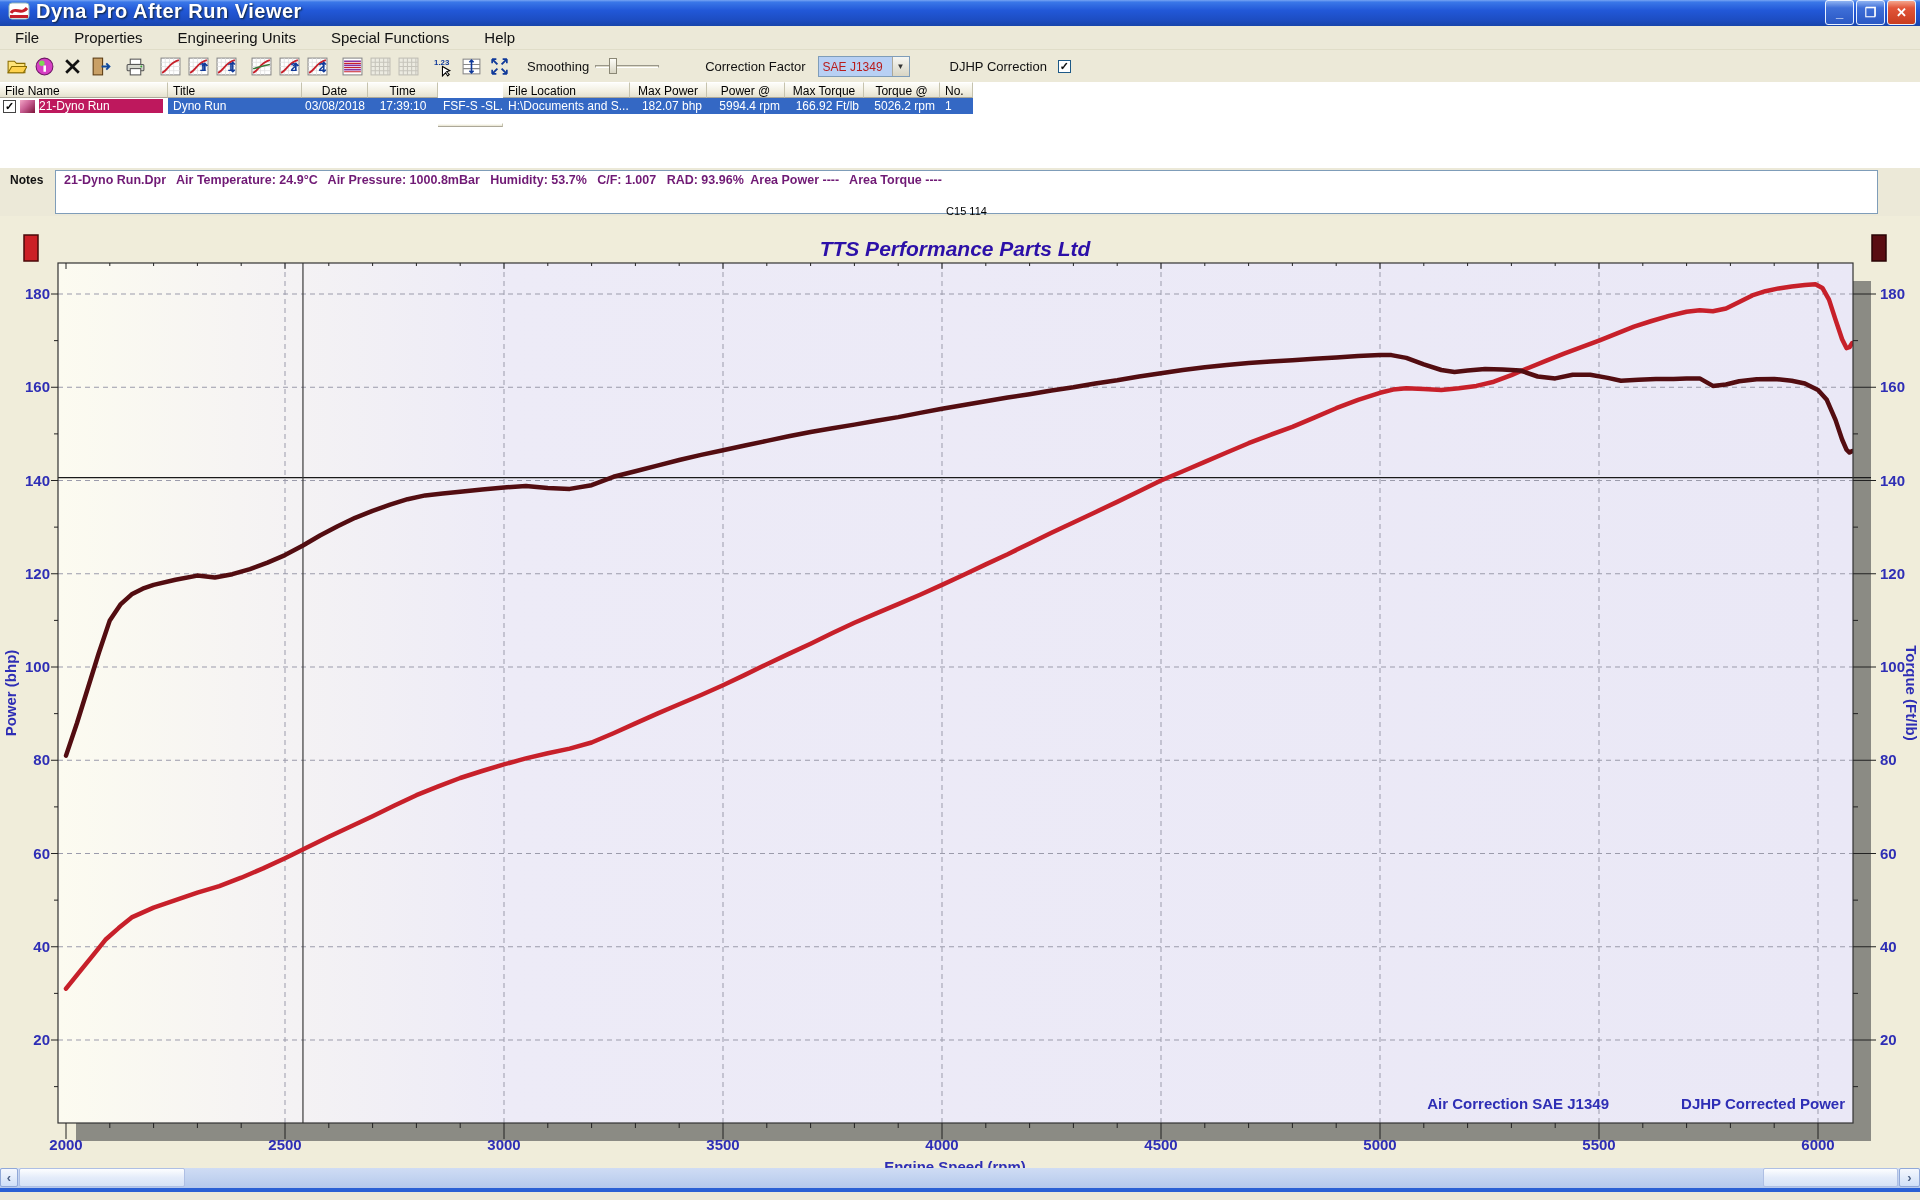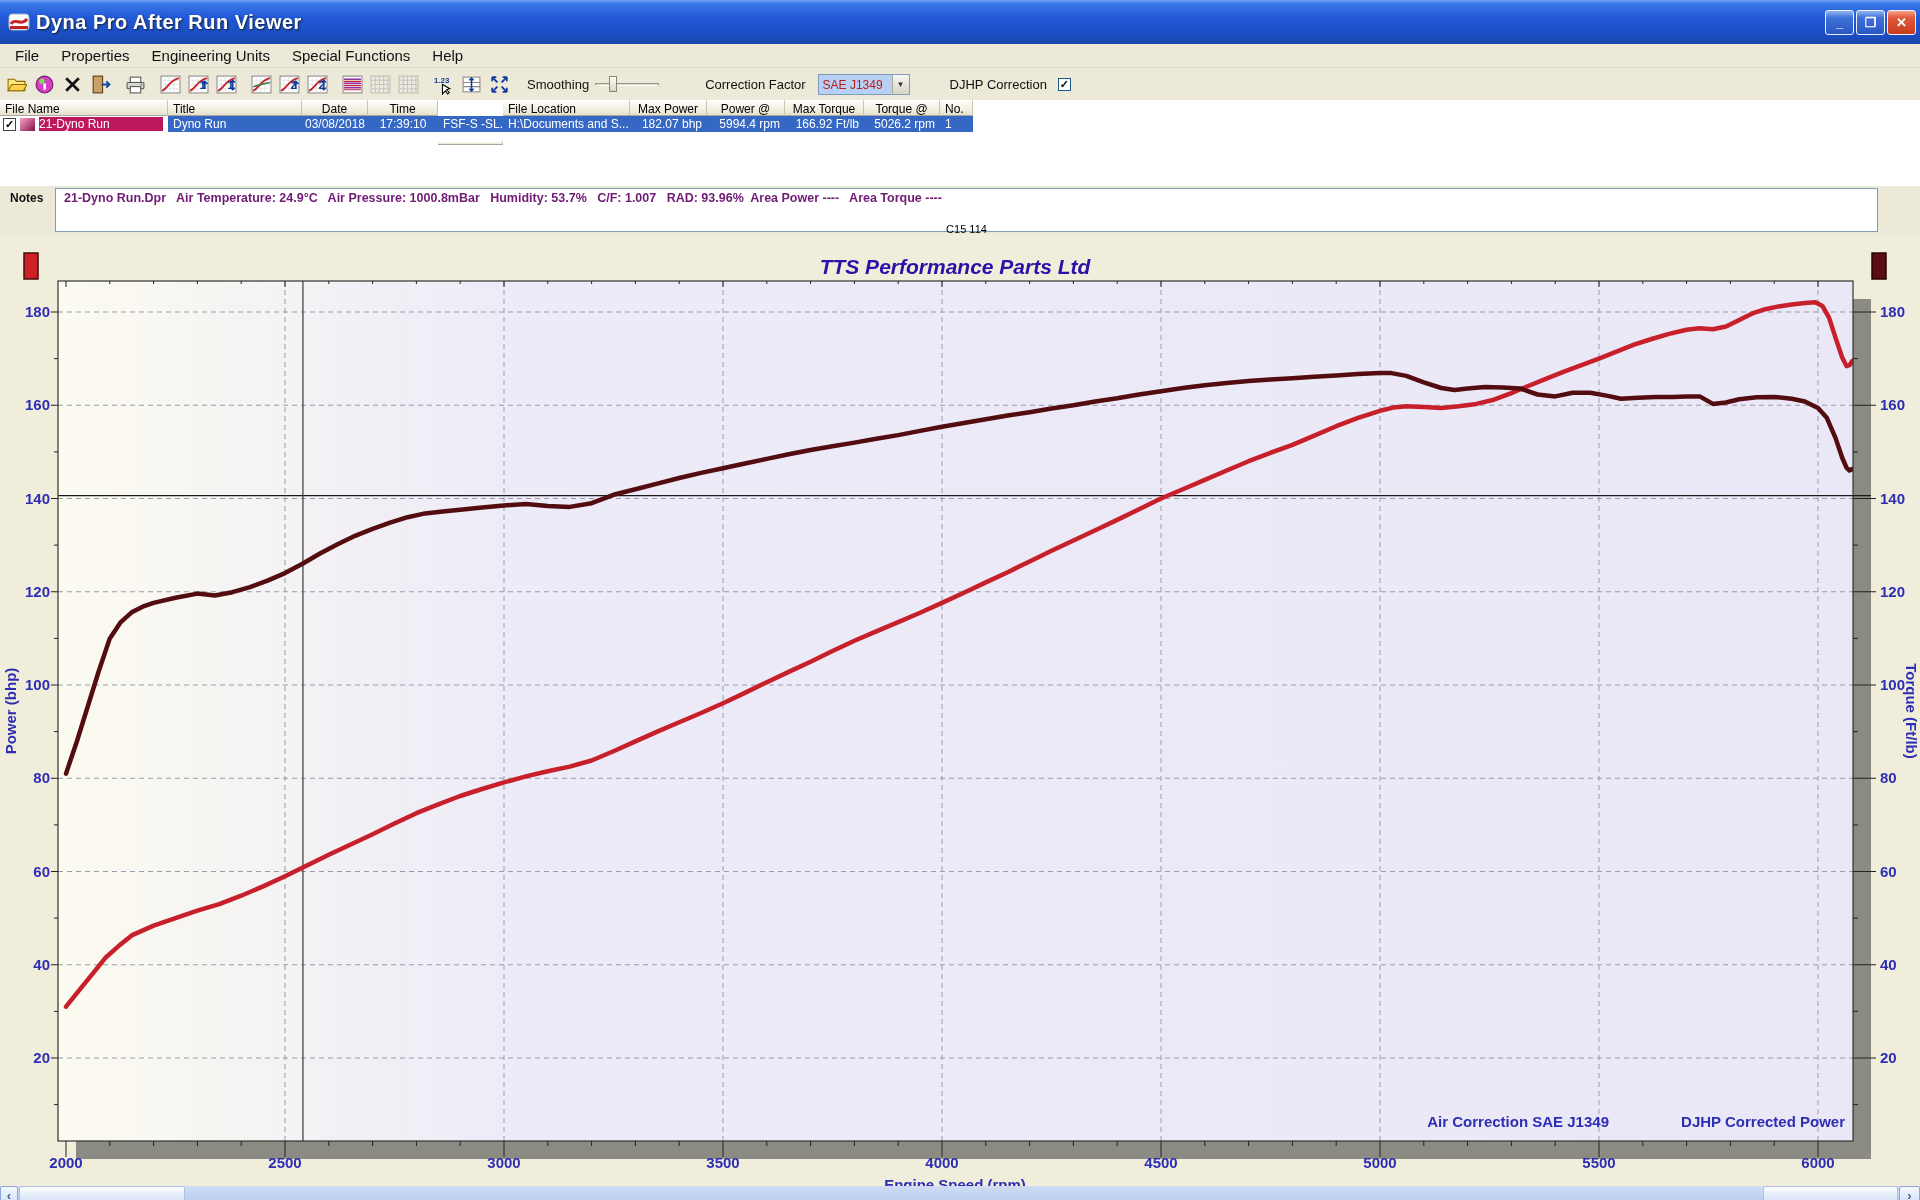--- a/index.html
+++ b/index.html
@@ -1,35 +1,35 @@
 <!DOCTYPE html>
 <html><head>
 <meta charset="utf-8">
 <style>
   * { box-sizing: border-box; margin: 0; padding: 0; }
   html,body { width:1920px; height:1200px; overflow:hidden;
     font-family:"Liberation Sans", sans-serif; background:#ece9d8; }
 
   
-  .titlebar { height:44px; display:flex; align-items:center;
+  .titlebar { height:26px; display:flex; align-items:flex-start;
     background:linear-gradient(180deg,#77a5f3 0%,#3a77e8 8%,#2258d8 40%,#1c4cc0 80%,#1845ab 100%);
     padding:0 4px; }
   .app-icon { width:22px; height:22px; margin:0 6px 0 4px; }
   .titlebar-text { color:#fff; font-size:20px; font-weight:bold;
     text-shadow:1px 1px 2px #123; letter-spacing:.5px; flex:1; }
   .winbtn { width:29px; height:25px; margin-left:2px; border-radius:3px;
     border:1px solid #eaf2ff; color:#fff; font-weight:bold; font-size:13px;
     display:flex; align-items:center; justify-content:center;
     background:linear-gradient(180deg,#8fb3f2 0%,#3f6fd8 30%,#2a58c4 100%); }
   .winbtn.close { background:linear-gradient(180deg,#f4a58c 0%,#e25б3a 30%,#c93d1f 100%);
     background:linear-gradient(180deg,#f4a58c 0%,#e2563a 30%,#c93d1f 100%); }
 
   
   .menubar { height:24px; display:flex; align-items:center; background:#ece9d8;
-    border-bottom:1px solid #e0ddc8; padding-left:4px; }
+    border-bottom:1px solid #e0ddc8; padding-left:4px;gap:13px; }
   .menu-item { padding:2px 11px; font-size:15px; color:#111; }
 
   
   .toolbar { height:32px; display:flex; align-items:center; background:#ece9d8; padding-left:2px; }
   .tbtn { width:26px; height:26px; margin:0 1px; display:flex; align-items:center;
     justify-content:center; border:1px solid transparent; background:transparent; }
   .tbtn.disabled { opacity:.45; filter:grayscale(1); }
   .tsep { width:7px; height:24px; }
   .tool-label { font-size:13px; color:#111; margin:0 6px 0 14px; }
   .slider { position:relative; width:64px; height:18px; }

